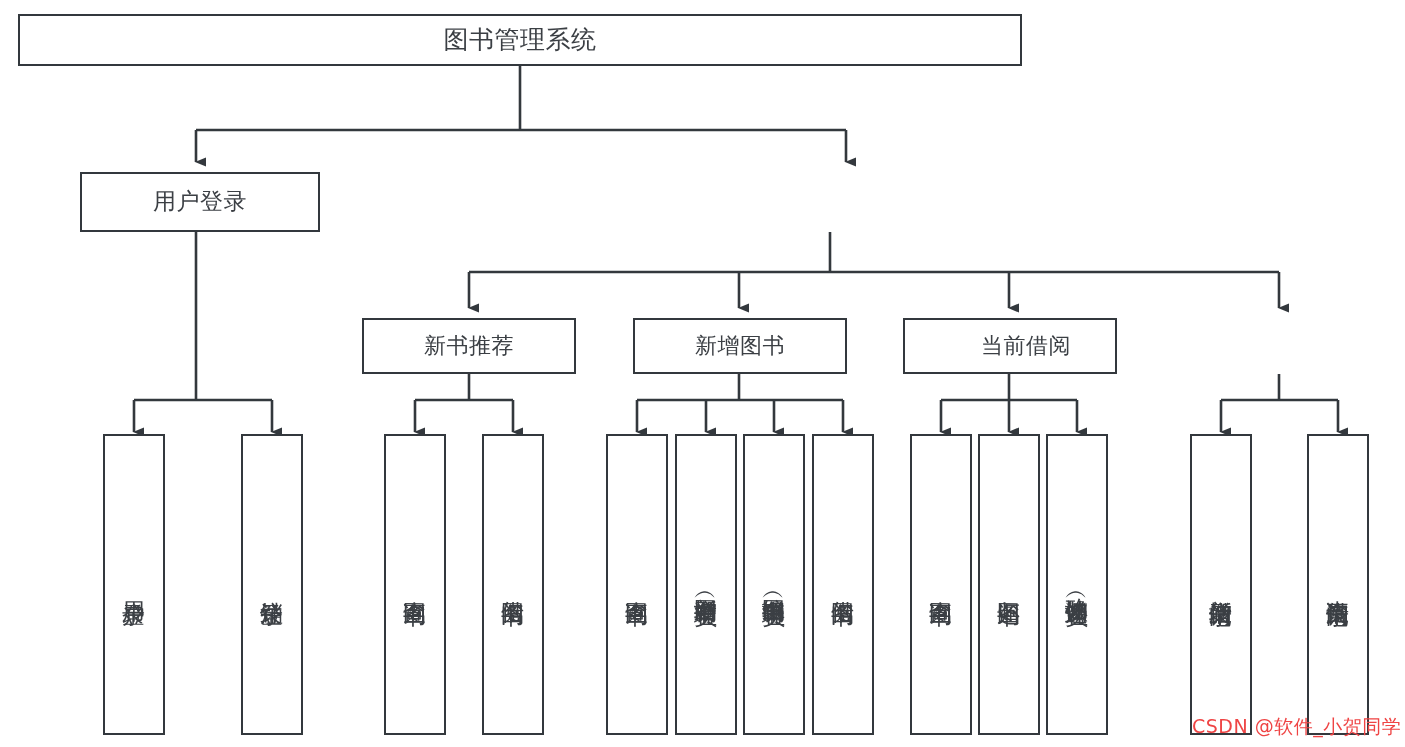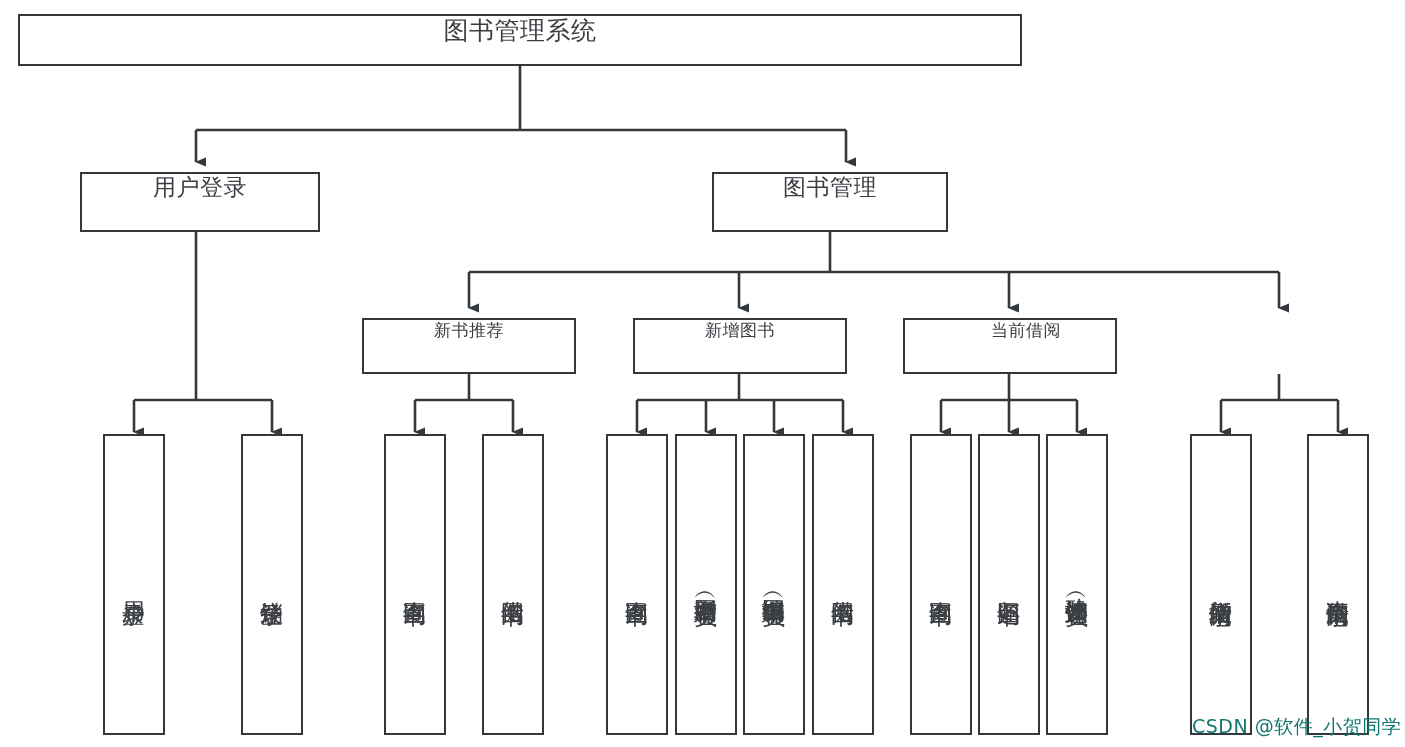--- a/index.html
+++ b/index.html
@@ -24,47 +24,48 @@
     width: 1405px;
     height: 747px;
     pointer-events: none;
   }
   .node {
     position: absolute;
     box-sizing: border-box;
     border: 2.5px solid #33383d;
     background: #ffffff;
     display: flex;
+    align-items: center;
     justify-content: center;
     color: #3b3f44;
   }
   .node .lbl {
     display: block;
     text-align: center;
     line-height: 1.18;
     letter-spacing: 0.5px;
   }
   .node.root .lbl   { font-size: 25px; }
   .node.lvl2 .lbl   { font-size: 23px; }
-  .node.lvl3 .lbl   { font-size: 17px; }
+  .node.lvl3 .lbl   { font-size: 22px; }
   .node.leaf {
     align-items: center;
     justify-content: center;
   }
   .node.leaf .lbl {
     writing-mode: vertical-rl;
     text-orientation: upright;
     font-size: 23px;
     line-height: 1.22;
     letter-spacing: 1px;
     white-space: nowrap;
   }
   .watermark {
     position: absolute;
-    color: #0f766e;
+    color: #ef4444;
     font-size: 19px;
     white-space: nowrap;
     letter-spacing: 0.5px;
     font-family: "DejaVu Sans", "Liberation Sans", sans-serif;
   }
 </style>
 </head>
 <body>
 
 <div id="canvas">
@@ -119,23 +120,20 @@
     </g>
   </svg>
 
   <div class="node root" style="left:18px; top:14px; width:1004px; height:52px;">
     <span class="lbl">图书管理系统</span>
   </div>
 
   <div class="node lvl2" style="left:80px; top:172px; width:240px; height:60px;">
     <span class="lbl">用户登录</span>
   </div>
-  <div class="node lvl2" style="left:712px; top:172px; width:236px; height:60px;">
-    <span class="lbl">图书管理</span>
-  </div>
 
   <div class="node lvl3" style="left:362px; top:318px; width:214px; height:56px;">
     <span class="lbl">新书推荐</span>
   </div>
   <div class="node lvl3" style="left:633px; top:318px; width:214px; height:56px;">
     <span class="lbl">新增图书</span>
   </div>
   <div class="node lvl3" style="left:903px; top:318px; width:214px; height:56px;padding-left:32px;">
     <span class="lbl">当前借阅</span>
   </div>

